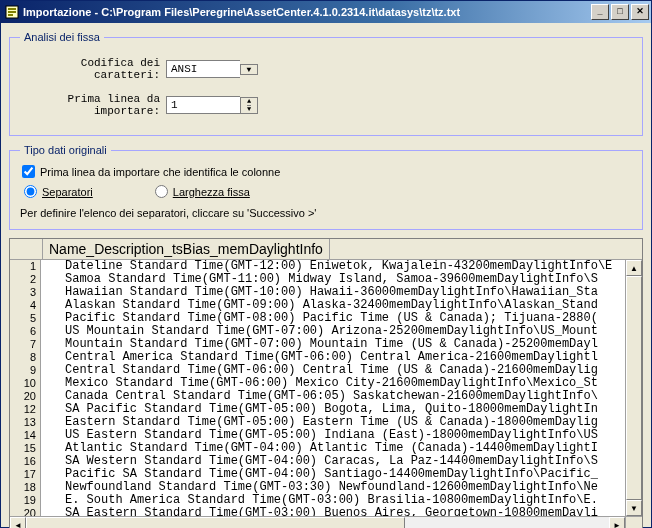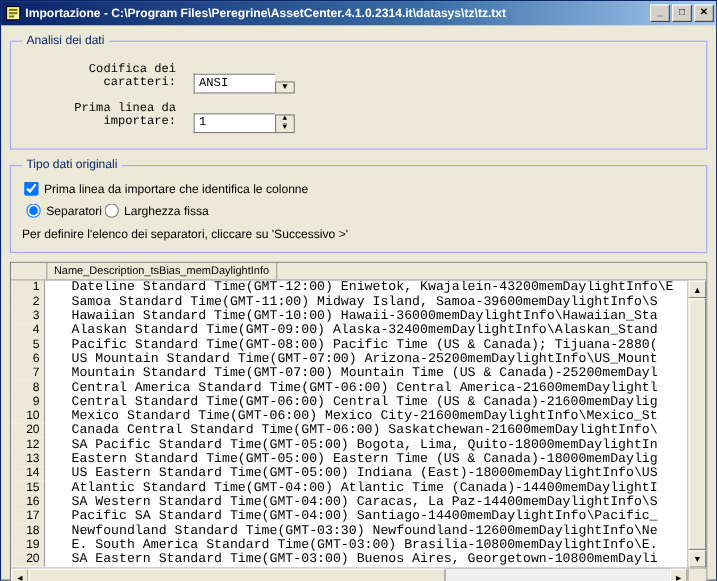--- a/index.html
+++ b/index.html
@@ -70,23 +70,22 @@
     margin: 4px 0;
     font-family: Liberation Mono, monospace;
   }
   .form-row label.fld-label {
     width: 140px;
     text-align: right;
     padding-right: 6px;
   }
   .combo, .spin {
     display: flex;
-    align-items: flex-end;
+    align-items: center;
     height: 32px;
-    margin-left: 10px;
   }
   .combo input, .spin input {
     border: 1px solid #7f7f7f;
     border-right: none;
     background: #fff;
     font: inherit;
     padding: 2px 4px;
     width: 74px;
     box-sizing: border-box;
   }
@@ -112,41 +111,43 @@
   .drop-btn span { font-size: 8px; }
 
   .chk-row, .radio-row {
     display: flex;
     align-items: flex-end;
     margin: 3px 0;
   }
   .chk-row input, .radio-row input { margin: 0 5px 0 2px; }
   .radio-group {
     display: flex;
+    gap: 60px;
     margin: 4px 0 6px 2px;
+    text-decoration: underline;
   }
 
   .hint {
     margin-top: 2px;
   }
 
   .data-area {
     border: 1px solid #7f7f7f;
     background: #fff;
     height: 296px;
     box-sizing: border-box;
     display: flex;
     flex-direction: column;
     margin-top: 4px;
   }
   .data-header {
     display: flex;
     background: #ece9d8;
     border-bottom: 1px solid #a0a0a0;
-    font-size: 10px;
+    font-size: 14px;
   }
   .data-header .hcell {
     padding: 2px 6px;
     border-right: 1px solid #a0a0a0;
     white-space: nowrap;
   }
   .data-header .hcell.rownum { width: 20px; text-align:right; }
   .data-body-wrap {
     flex: 1;
     display: flex;
@@ -266,21 +267,21 @@
     </span>
     <span class="title-text"><span>Importazione</span> - <span>C:\Program Files\Peregrine\AssetCenter.4.1.0.2314.it\datasys\tz\tz.txt</span></span>
     <div class="win-btn">_</div>
     <div class="win-btn">□</div>
     <div class="win-btn">✕</div>
   </div>
 
   <div class="client">
 
     <fieldset class="groupbox">
-      <legend>Analisi dei dati</legend>
+      <legend>Analisi dei fissa</legend>
 
       <div class="form-row">
         <label class="fld-label">Codifica dei caratteri:</label>
         <div class="combo">
           <input type="text" value="ANSI" style="">
           <div class="drop-btn">
               <span>▼</span>
             </div>
         </div>
       </div>
@@ -361,21 +362,21 @@
             <div class="data-row">
               <div class="rn">9</div>
               <div class="rd">Central Standard Time(GMT-06:00) Central Time (US &amp; Canada)-21600memDaylig</div>
             </div>
             <div class="data-row">
               <div class="rn">10</div>
               <div class="rd">Mexico Standard Time(GMT-06:00) Mexico City-21600memDaylightInfo\Mexico_St</div>
             </div>
             <div class="data-row">
               <div class="rn">20</div>
-              <div class="rd">Canada Central Standard Time(GMT-06:00) Saskatchewan-21600memDaylightInfo\</div>
+              <div class="rd">Canada Central Standard Time(GMT-06:05) Saskatchewan-21600memDaylightInfo\</div>
             </div>
             <div class="data-row">
               <div class="rn">12</div>
               <div class="rd">SA Pacific Standard Time(GMT-05:00) Bogota, Lima, Quito-18000memDaylightIn</div>
             </div>
             <div class="data-row">
               <div class="rn">13</div>
               <div class="rd">Eastern Standard Time(GMT-05:00) Eastern Time (US &amp; Canada)-18000memDaylig</div>
             </div>
             <div class="data-row">

